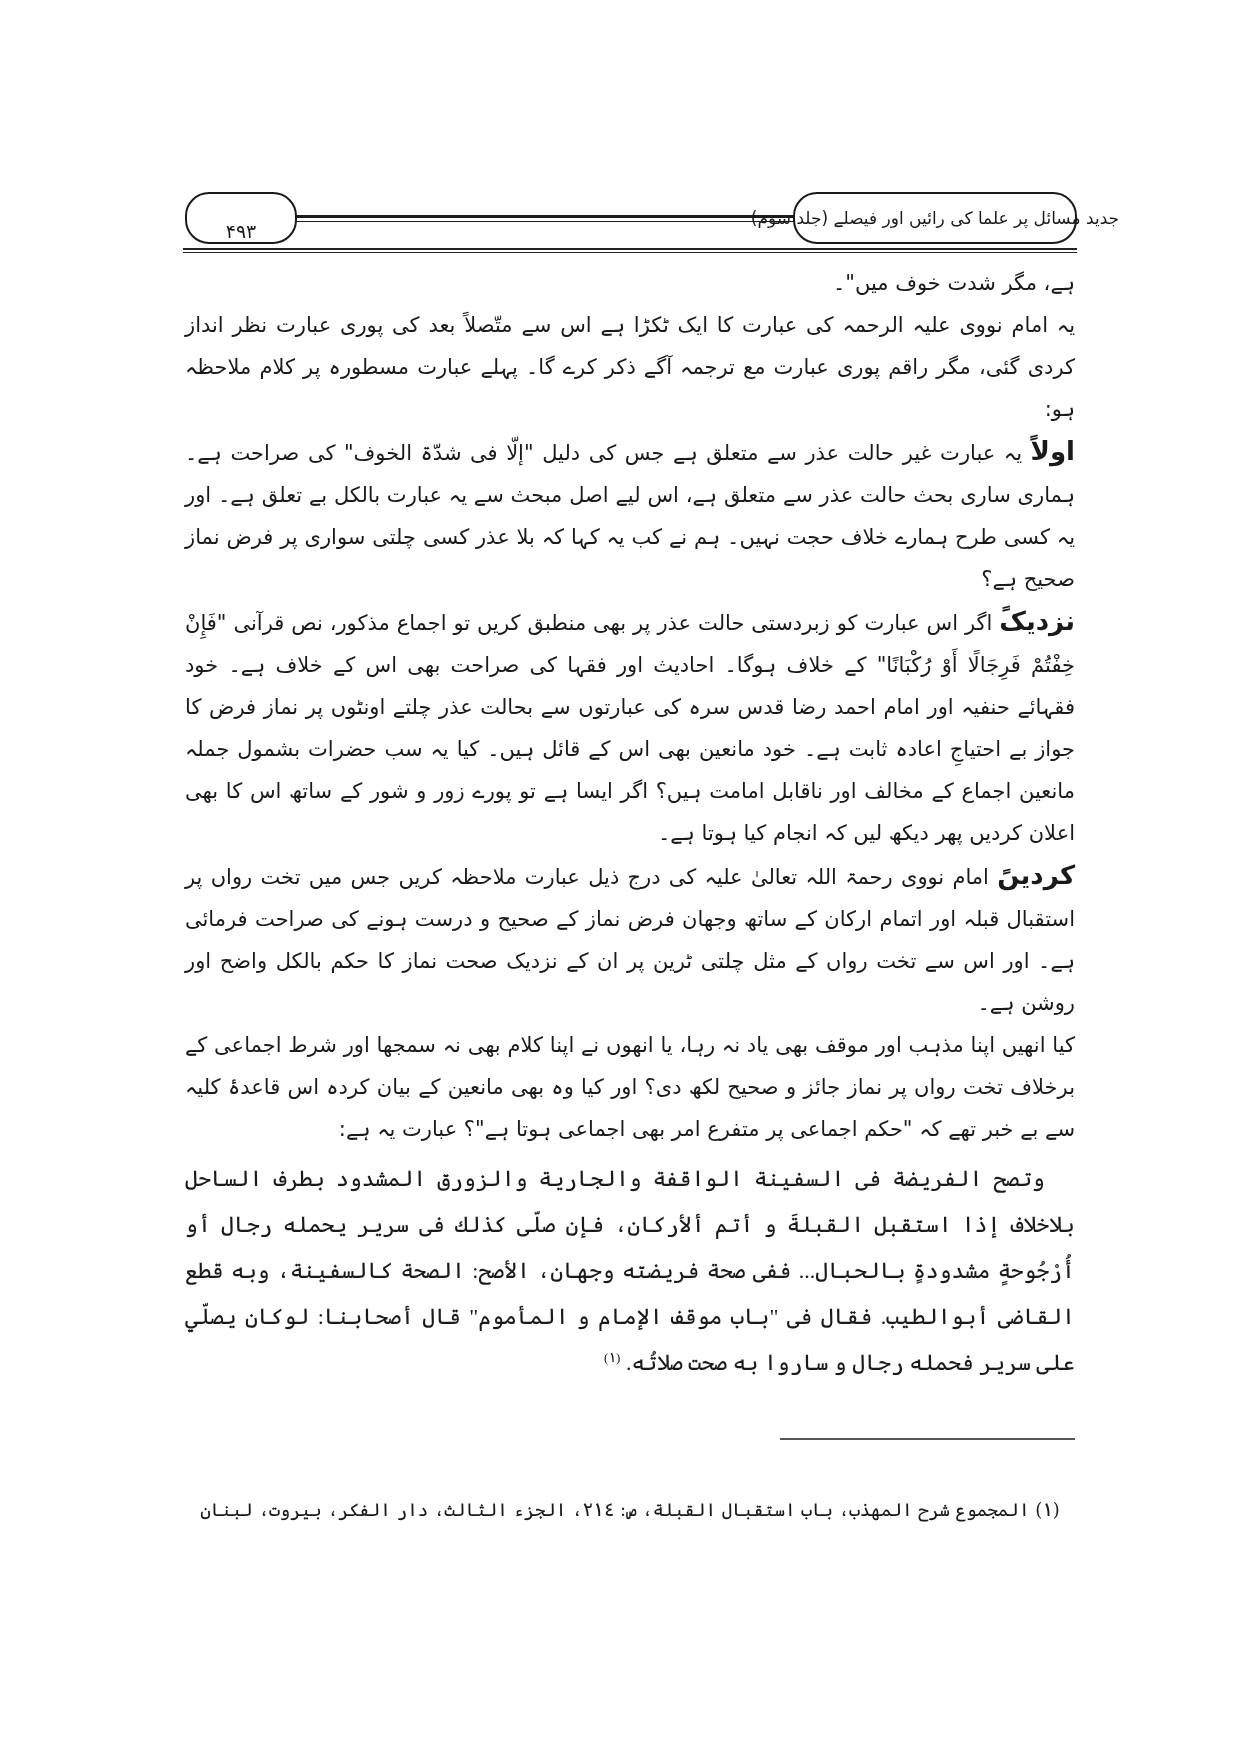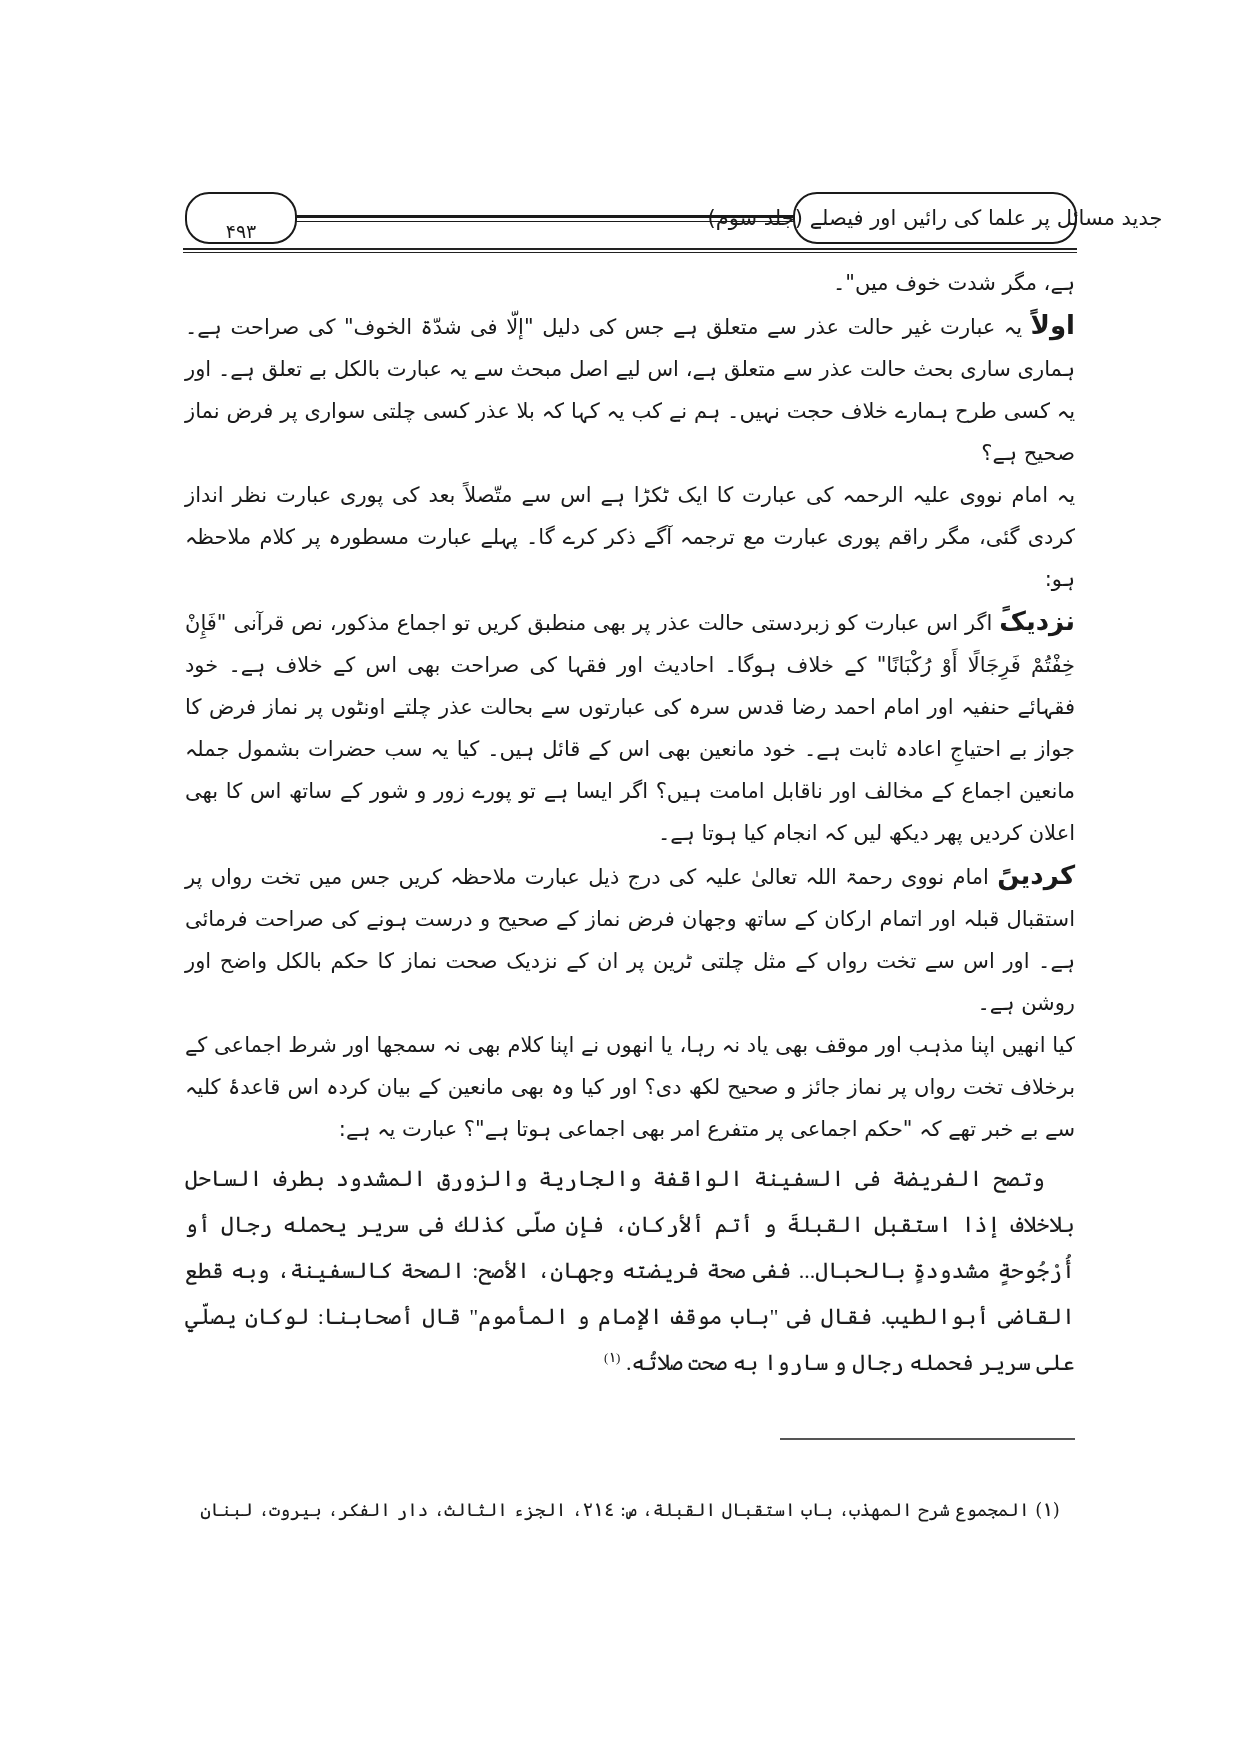--- a/index.html
+++ b/index.html
@@ -33,21 +33,21 @@
     position: absolute;
     right: 0;
     top: 2px;
     width: 280px;
     height: 48px;
     border: 2px solid #1a1a1a;
     border-radius: 24px;
     display: flex;
     align-items: center;
     justify-content: center;
-    font-size: 21px;
+    font-size: 17px;
     white-space: nowrap;
     background: #fff;
     z-index: 2;
   }
   .pagenum-box {
     position: absolute;
     left: 2px;
     top: 2px;
     width: 108px;
     height: 48px;
@@ -145,26 +145,26 @@
     </div>
     <div class="header-rule"></div>
   </div>
 
   <div class="body-text">
     <p class="para last-line-right">
       <span>ہے، مگر شدت خوف میں"۔</span>
     </p>
 
     <p class="para">
-      <span class="marker">اولاً</span>
-      <span>یہ عبارت غیر حالت عذر سے متعلق ہے جس کی دلیل "إلّا فی شدّۃ الخوف" کی صراحت ہے۔ ہماری ساری بحث حالت عذر سے متعلق ہے، اس لیے اصل مبحث سے یہ عبارت بالکل بے تعلق ہے۔ اور یہ کسی طرح ہمارے خلاف حجت نہیں۔ ہم نے کب یہ کہا کہ بلا عذر کسی چلتی سواری پر فرض نماز صحیح ہے؟</span>
+      <span>یہ امام نووی علیہ الرحمہ کی عبارت کا ایک ٹکڑا ہے اس سے متّصلاً بعد کی پوری عبارت نظر انداز کردی گئی، مگر راقم پوری عبارت مع ترجمہ آگے ذکر کرے گا۔ پہلے عبارت مسطورہ پر کلام ملاحظہ ہو:</span>
     </p>
 
     <p class="para">
-      <span>یہ امام نووی علیہ الرحمہ کی عبارت کا ایک ٹکڑا ہے اس سے متّصلاً بعد کی پوری عبارت نظر انداز کردی گئی، مگر راقم پوری عبارت مع ترجمہ آگے ذکر کرے گا۔ پہلے عبارت مسطورہ پر کلام ملاحظہ ہو:</span>
+      <span class="marker">اولاً</span>
+      <span>یہ عبارت غیر حالت عذر سے متعلق ہے جس کی دلیل "إلّا فی شدّۃ الخوف" کی صراحت ہے۔ ہماری ساری بحث حالت عذر سے متعلق ہے، اس لیے اصل مبحث سے یہ عبارت بالکل بے تعلق ہے۔ اور یہ کسی طرح ہمارے خلاف حجت نہیں۔ ہم نے کب یہ کہا کہ بلا عذر کسی چلتی سواری پر فرض نماز صحیح ہے؟</span>
     </p>
 
     <p class="para">
       <span class="marker">نزدیکً</span>
       <span>اگر اس عبارت کو زبردستی حالت عذر پر بھی منطبق کریں تو اجماع مذکور، نص قرآنی "فَإِنْ خِفْتُمْ فَرِجَالًا أَوْ رُكْبَانًا" کے خلاف ہوگا۔ احادیث اور فقہا کی صراحت بھی اس کے خلاف ہے۔ خود فقہائے حنفیہ اور امام احمد رضا قدس سرہ کی عبارتوں سے بحالت عذر چلتے اونٹوں پر نماز فرض کا جواز بے احتیاجِ اعادہ ثابت ہے۔ خود مانعین بھی اس کے قائل ہیں۔ کیا یہ سب حضرات بشمول جملہ مانعین اجماع کے مخالف اور ناقابل امامت ہیں؟ اگر ایسا ہے تو پورے زور و شور کے ساتھ اس کا بھی اعلان کردیں پھر دیکھ لیں کہ انجام کیا ہوتا ہے۔</span>
     </p>
 
 
     <p class="para">
       <span class="marker">کردیںً</span>

